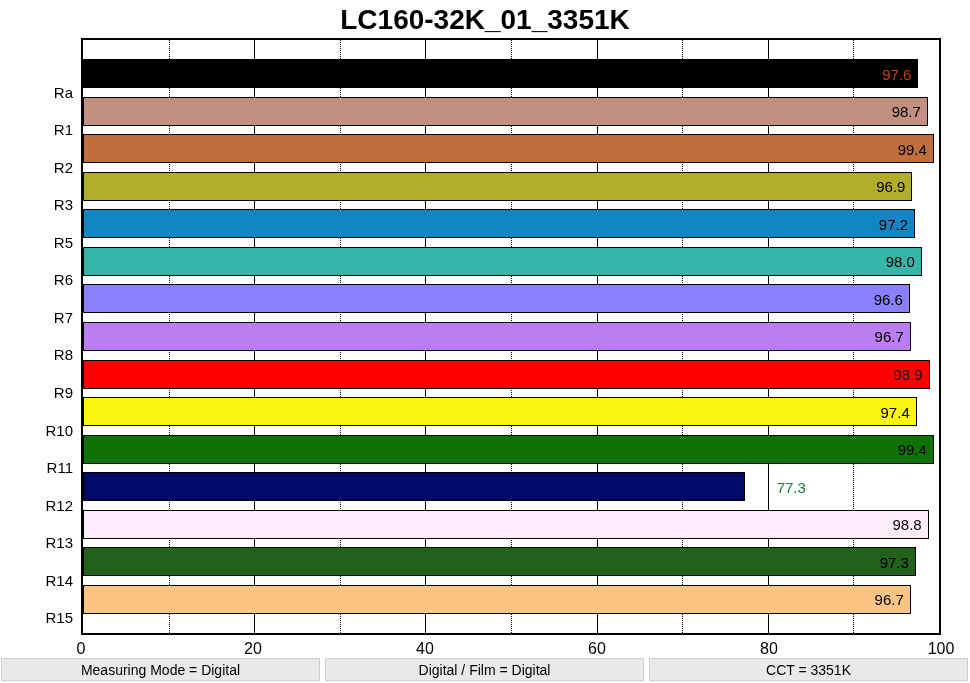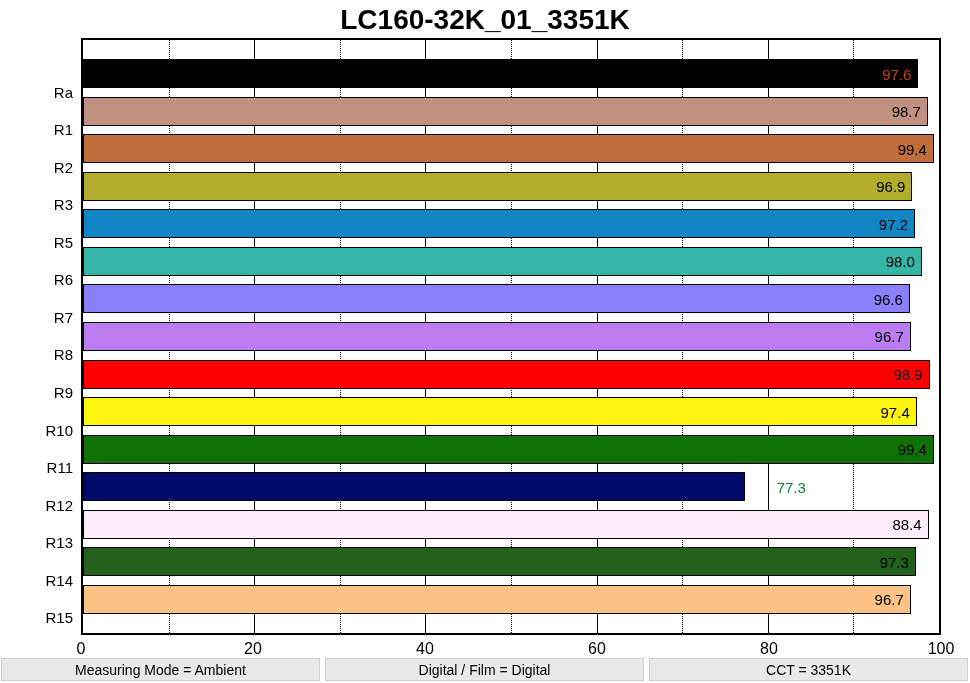--- a/index.html
+++ b/index.html
@@ -138,21 +138,21 @@
         </div>
       </div>
       <div class="bar-row">
         <span class="category-label">R12</span>
         <div class="bar" style="width: 77.3%; background: rgb(1, 10, 104); border-color: rgb(0, 0, 0);"></div>
         <span class="value-label" style="color: #15803d; left: calc(77.3% + 5px); margin-left: 27px;">77.3</span>
       </div>
       <div class="bar-row">
         <span class="category-label">R13</span>
         <div class="bar" style="width: 98.8%; background: rgb(253, 236, 250); border-color: rgb(0, 0, 0);">
-          <span class="value-label inside" style="color: rgb(0, 0, 0);">88.4</span>
+          <span class="value-label inside" style="color: rgb(0, 0, 0);">98.8</span>
         </div>
       </div>
       <div class="bar-row">
         <span class="category-label">R14</span>
         <div class="bar" style="width: 97.3%; background: rgb(34, 96, 27); border-color: rgb(0, 0, 0);">
           <span class="value-label inside" style="color: rgb(0, 0, 0);">97.3</span>
         </div>
       </div>
       <div class="bar-row">
         <span class="category-label">R15</span>
@@ -166,16 +166,16 @@
 <div class="x-axis">
     <span class="x-tick-label" style="left: 0%;">0</span>
     <span class="x-tick-label" style="left: 20%; text-align: center;">20</span>
     <span class="x-tick-label" style="left: 40%;">40</span>
     <span class="x-tick-label" style="left: 60%;">60</span>
     <span class="x-tick-label" style="left: 80%;">80</span>
     <span class="x-tick-label" style="left: 100%;">100</span>
   </div>
 
 <div class="status-bar">
-  <div class="status-box">Measuring Mode = Ambient</div>
+  <div class="status-box">Measuring Mode = Digital</div>
   <div class="status-box">Digital / Film = Digital</div>
   <div class="status-box">CCT = 3351K</div>
 </div>
 
 </body></html>

